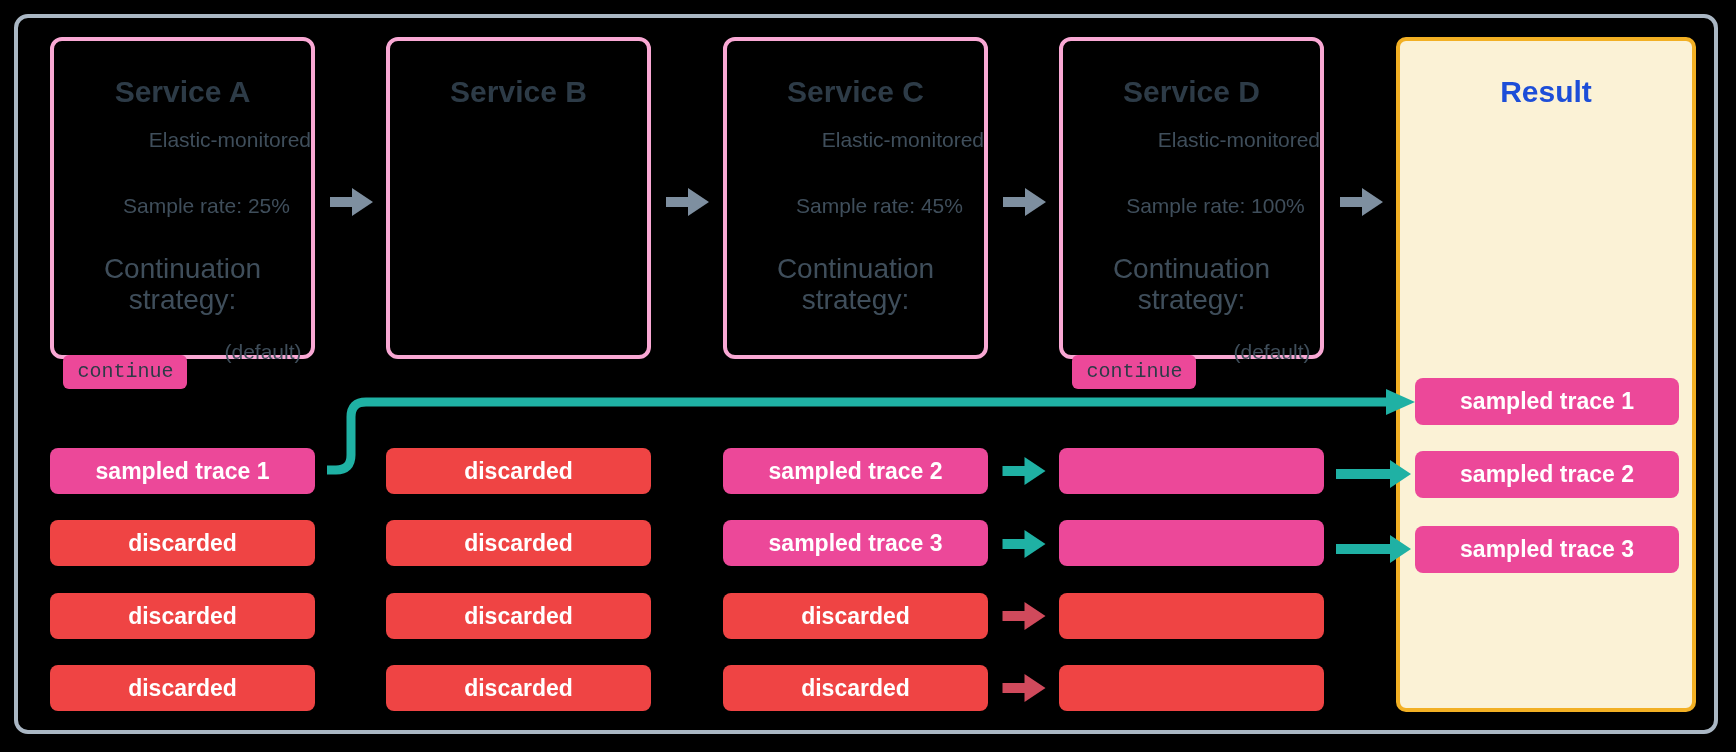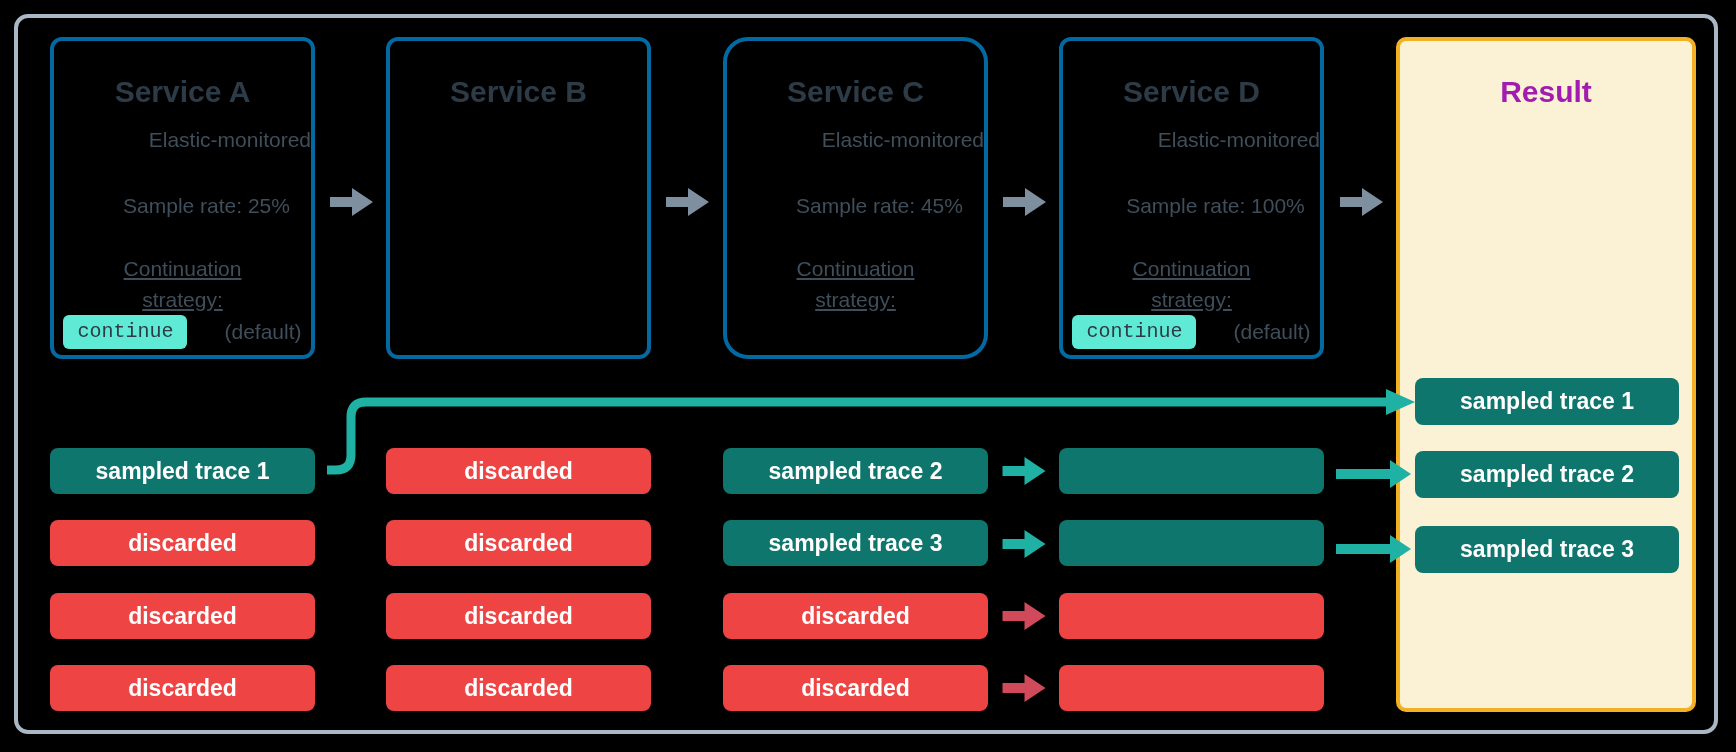--- a/index.html
+++ b/index.html
@@ -1,42 +1,42 @@
 <!DOCTYPE html>
 <html><head>
 <meta charset="utf-8">
 <style>
   html,body{margin:0;padding:0;background:#000;}
   .canvas{position:relative;width:1736px;height:752px;background:#000;overflow:hidden;
           font-family:"Liberation Sans",sans-serif;}
   .outer-frame{position:absolute;left:14px;top:14px;width:1696px;height:712px;
                border:4px solid #aab7c4;border-radius:14px;}
   .service-box{position:absolute;top:37px;width:257px;height:314px;
-               border:4px solid #0369a1;border-radius:12px;background:transparent;}
+               border:4px solid #f9a8d4;border-radius:12px;background:transparent;}
   .svc-title{position:absolute;top:33px;left:0;width:100%;text-align:center;
              font-size:30px;font-weight:bold;color:#2d3b47;line-height:36px;}
   .svc-sub{position:absolute;top:86px;left:0;width:100%;text-align:right;
            font-size:21px;font-weight:500;color:#3f4e5b;line-height:26px;}
   .svc-rate{position:absolute;top:152px;left:0;width:100%;text-align:center;
             font-size:21px;font-weight:500;color:#3f4e5b;line-height:26px;padding-left:24px;}
   .svc-cont{position:absolute;top:212px;left:50%;transform:translateX(-50%);width:170px;
-            text-align:center;font-size:21px;font-weight:500;color:#3f4e5b;line-height:31px;text-decoration:underline;}
+            text-align:center;font-size:28px;font-weight:500;color:#3f4e5b;line-height:31px;}
   .chip-row{position:absolute;top:274px;left:0;width:100%;display:flex;align-items:center;
             justify-content:center;gap:9px;}
-  .chip{display:inline-block;background:#5eead4;color:#2d3b47;border-radius:6px;
+  .chip{display:inline-block;background:#ec4899;color:#2d3b47;border-radius:6px;
         padding:5px 14px;font-family:"Liberation Mono","DejaVu Sans Mono",monospace;
-        font-size:20px;font-weight:500;line-height:24px;}
+        font-size:20px;font-weight:500;line-height:24px;margin-top:40px;}
   .chip-suffix{font-size:21px;font-weight:500;color:#3f4e5b;margin-left:28px;}
   .result-box{position:absolute;left:1396px;top:37px;width:292px;height:667px;
               background:#fbf2d6;border:4px solid #f2b024;border-radius:10px;}
   .result-title{position:absolute;top:33px;left:0;width:100%;text-align:center;
-                font-size:30px;font-weight:bold;color:#a21caf;line-height:36px;}
+                font-size:30px;font-weight:bold;color:#1d4ed8;line-height:36px;}
   .pill{position:absolute;height:46px;border-radius:8px;display:flex;align-items:center;
         justify-content:center;color:#fff;font-size:23px;font-weight:600;}
-  .pill.sampled{background:#0f766e;}
+  .pill.sampled{background:#ec4899;}
   .pill.discarded{background:#ef4444;}
   .col-a{left:50px;width:265px;}
   .col-b{left:386px;width:265px;}
   .col-c{left:723px;width:265px;}
   .col-d{left:1059px;width:265px;}
   .col-r{left:1415px;width:264px;}
   .row-1{top:448px;} .row-2{top:520px;} .row-3{top:593px;} .row-4{top:665px;}
   .arrow{position:absolute;}
   .overlay{position:absolute;left:0;top:0;width:1736px;height:752px;pointer-events:none;}
 </style>
@@ -55,21 +55,21 @@
     <div class="chip-row">
       <span class="chip">continue</span>
       <span class="chip-suffix">(default)</span>
     </div>
   </div>
 
   <div class="service-box" style="left:386px;">
     <div class="svc-title">Service B</div>
   </div>
 
-  <div class="service-box" style="left:723px;border-radius:25px;">
+  <div class="service-box" style="left:723px;">
     <div class="svc-title">Service C</div>
     <div class="svc-sub">Elastic-monitored</div>
     <div class="svc-rate">Sample rate: 45%</div>
     <div class="svc-cont">Continuation strategy:</div>
   </div>
 
   <div class="service-box" style="left:1059px;">
     <div class="svc-title">Service D</div>
     <div class="svc-sub">Elastic-monitored</div>
     <div class="svc-rate">Sample rate: 100%</div>

